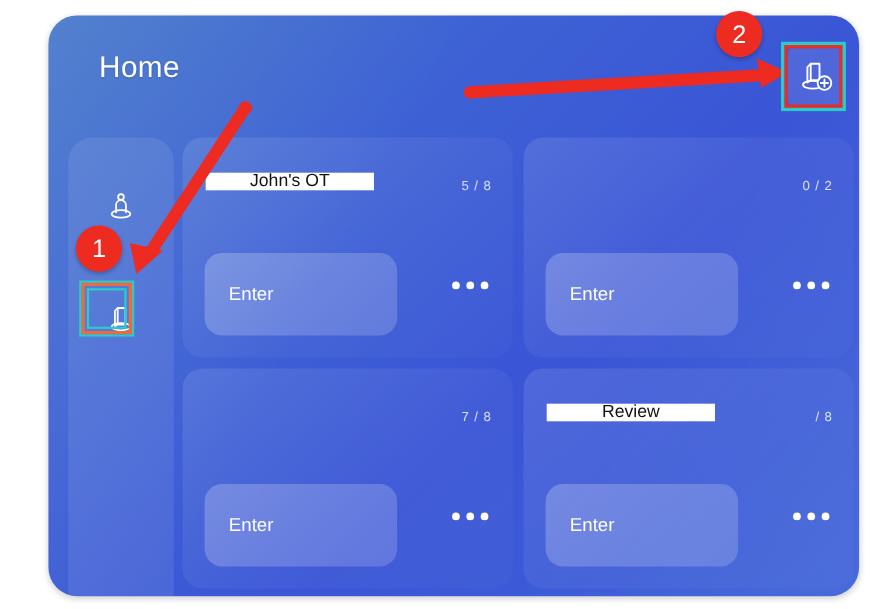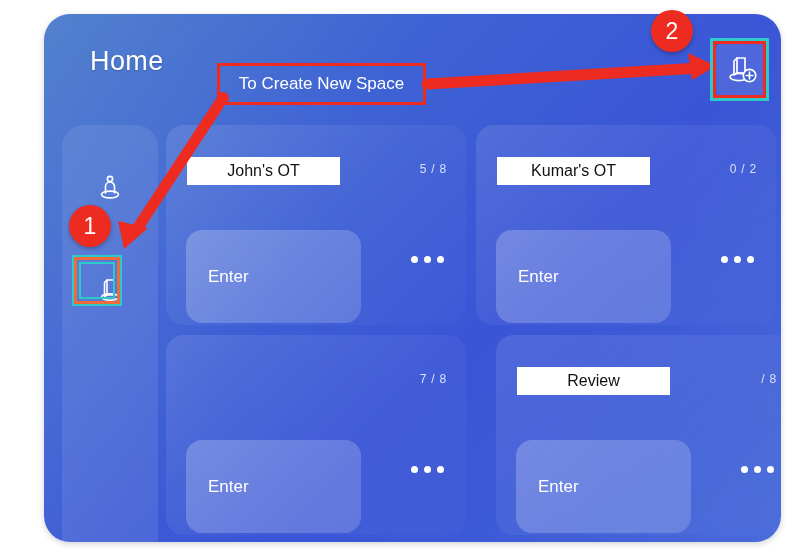--- a/index.html
+++ b/index.html
@@ -90,28 +90,28 @@
   .card {
     position: absolute;
     width: 300px;
     height: 200px;
     border-radius: 18px;
     background: linear-gradient(140deg, rgba(255,255,255,0.11) 0%, rgba(255,255,255,0.045) 55%, rgba(255,255,255,0.02) 100%);
   }
   #card-0 { left: 122px; top: 111px; }
   #card-1 { left: 432px; top: 111px; }
   #card-2 { left: 122px; top: 321px; }
-  #card-3 { left: 432px; top: 321px; margin-left: 20px; }
+  #card-3 { left: 432px; top: 321px; }
 
   .card-title {
     position: absolute;
     left: 21px;
     top: 32px;
     width: 153px;
-    height: 28px;
+    height: 16px;
     background: #ffffff;
     color: #111111;
     font-size: 16px;
     display: flex;
     align-items: center;
     justify-content: center;
     white-space: nowrap;
     overflow: hidden;
   }
   .card-count {
@@ -120,21 +120,21 @@
     top: 37px;
     font-size: 12px;
     color: #d7e0fb;
     letter-spacing: 0.8px;
   }
   .card-enter {
     position: absolute;
     left: 20px;
     top: 105px;
     width: 175px;
-    height: 93px;
+    height: 75px;
     border-radius: 16px;
     background: linear-gradient(135deg, rgba(255,255,255,0.23) 0%, rgba(255,255,255,0.17) 100%);
     display: flex;
     align-items: center;
     padding-left: 22px;
     box-sizing: border-box;
     color: #ffffff;
     font-size: 17px;
   }
   .card-more {
@@ -268,21 +268,20 @@
     <div class="card-count">5 / 8</div>
     <div class="card-enter">Enter</div>
     <div class="card-more">
       <span></span>
       <span></span>
       <span></span>
     </div>
   </div>
 
   <div class="card" id="card-1">
-    <div class="card-title">Kumar's OT</div>
     <div class="card-count">0 / 2</div>
     <div class="card-enter">Enter</div>
     <div class="card-more">
       <span></span>
       <span></span>
       <span></span>
     </div>
   </div>
 
   <div class="card" id="card-2">
@@ -316,22 +315,19 @@
       <polygon points="716,66 688,53 692,80" fill="#ee2b20"></polygon>
     </g>
 
     <g>
       <path d="M223 98 L135 232" stroke="#ee2b20" stroke-width="11" stroke-linecap="round" fill="none"></path>
       <polygon points="124,249 148,228 118,221" fill="#ee2b20"></polygon>
       <circle cx="223" cy="98" r="6" fill="#ee2b20"></circle>
     </g>
   </svg>
 
-  <div class="anno-box" id="anno-label-box">
-    <span id="anno-label-text">To Create New Space</span>
-  </div>
 
   <div id="anno-ring-sidebar"></div>
   <div id="anno-ring-addspace"></div>
 
   <div class="badge" id="badge-1">1</div>
   <div class="badge" id="badge-2">2</div>
 </div>
 
 </body></html>

